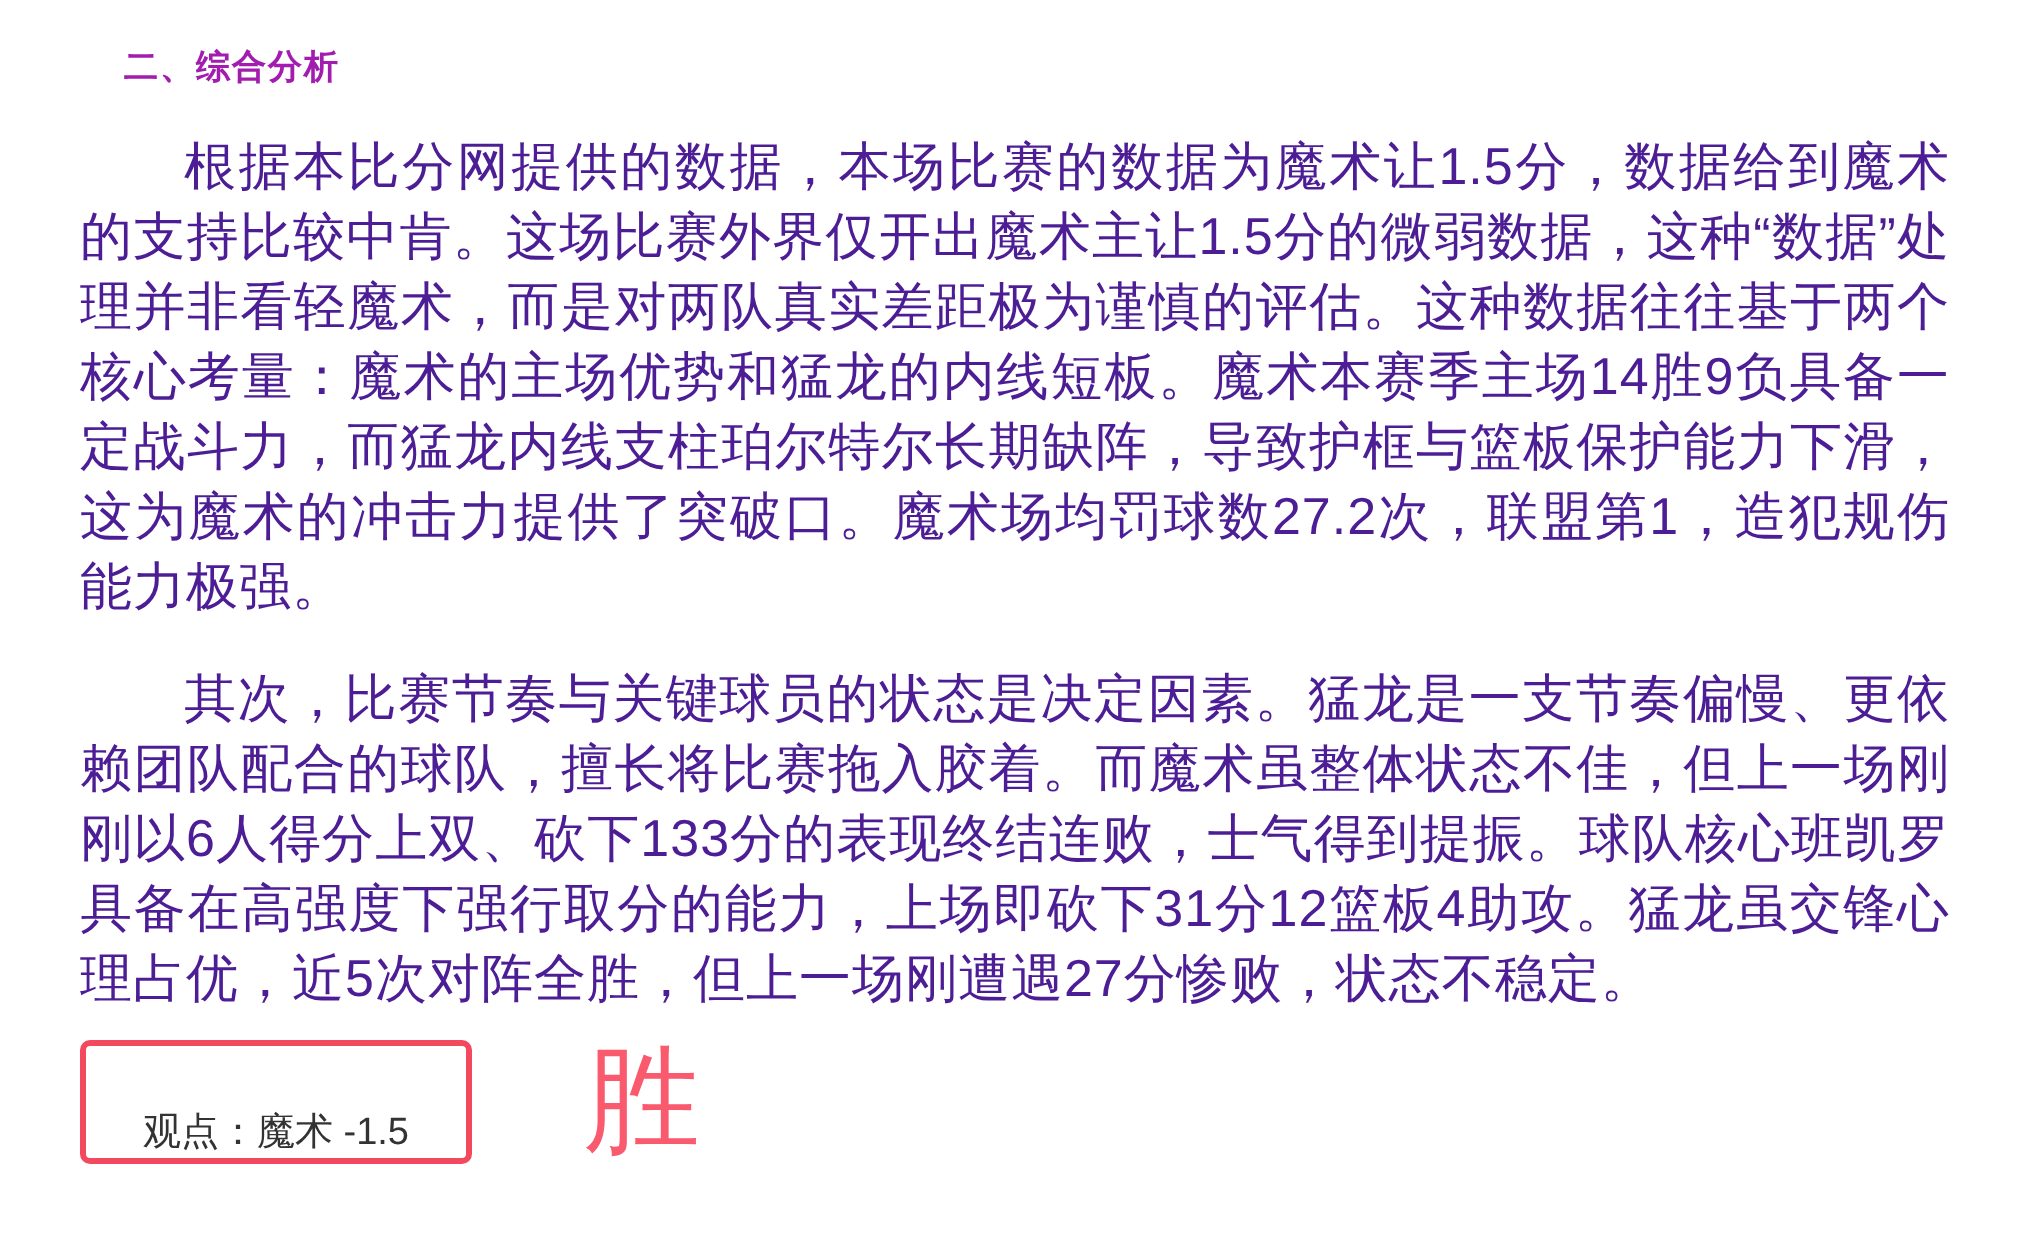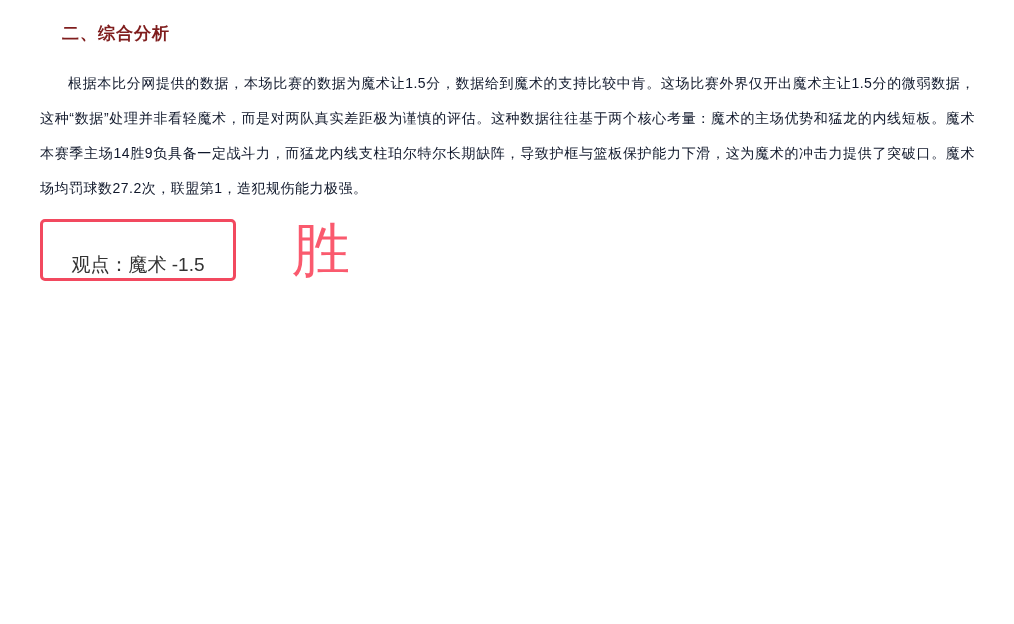--- a/index.html
+++ b/index.html
@@ -16,28 +16,28 @@
   }
   .page {
     box-sizing: border-box;
     width: 1014px;
     height: 624px;
     padding: 14px 39px 0 40px;
   }
   .section-heading {
     font-size: 17px;
     font-weight: 700;
-    color: #7f1d1d;
+    color: #a21caf;
     margin: 8px 0 0 22px;
     letter-spacing: 1px;
   }
   .para {
-    font-size: 14px;
+    font-size: 26px;
     line-height: 35px;
-    color: #0f172a;
+    color: #4c1d95;
     text-indent: 2em;
     margin: 21px 0 0 0;
     text-align: justify;
     letter-spacing: 0.5px;
   }
   .verdict-row {
     margin-top: 13px;
     display: flex;
     align-items: center;
   }
@@ -67,20 +67,21 @@
 </style>
 </head>
 <body>
 
 <div class="page">
 
   <h2 class="section-heading">二、综合分析</h2>
 
   <p class="para">根据本比分网提供的数据，本场比赛的数据为魔术让1.5分，数据给到魔术的支持比较中肯。这场比赛外界仅开出魔术主让1.5分的微弱数据，这种“数据”处理并非看轻魔术，而是对两队真实差距极为谨慎的评估。这种数据往往基于两个核心考量：魔术的主场优势和猛龙的内线短板。魔术本赛季主场14胜9负具备一定战斗力，而猛龙内线支柱珀尔特尔长期缺阵，导致护框与篮板保护能力下滑，这为魔术的冲击力提供了突破口。魔术场均罚球数27.2次，联盟第1，造犯规伤能力极强。</p>
 
+  <p class="para">其次，比赛节奏与关键球员的状态是决定因素。猛龙是一支节奏偏慢、更依赖团队配合的球队，擅长将比赛拖入胶着。而魔术虽整体状态不佳，但上一场刚刚以6人得分上双、砍下133分的表现终结连败，士气得到提振。球队核心班凯罗具备在高强度下强行取分的能力，上场即砍下31分12篮板4助攻。猛龙虽交锋心理占优，近5次对阵全胜，但上一场刚遭遇27分惨败，状态不稳定。</p>
 
 
   <div class="verdict-row">
     <div class="verdict-box">
       <span class="verdict-label">观点：魔术 -1.5</span>
     </div>
     <div class="result-stamp">胜</div>
   </div>
 
 </div>

